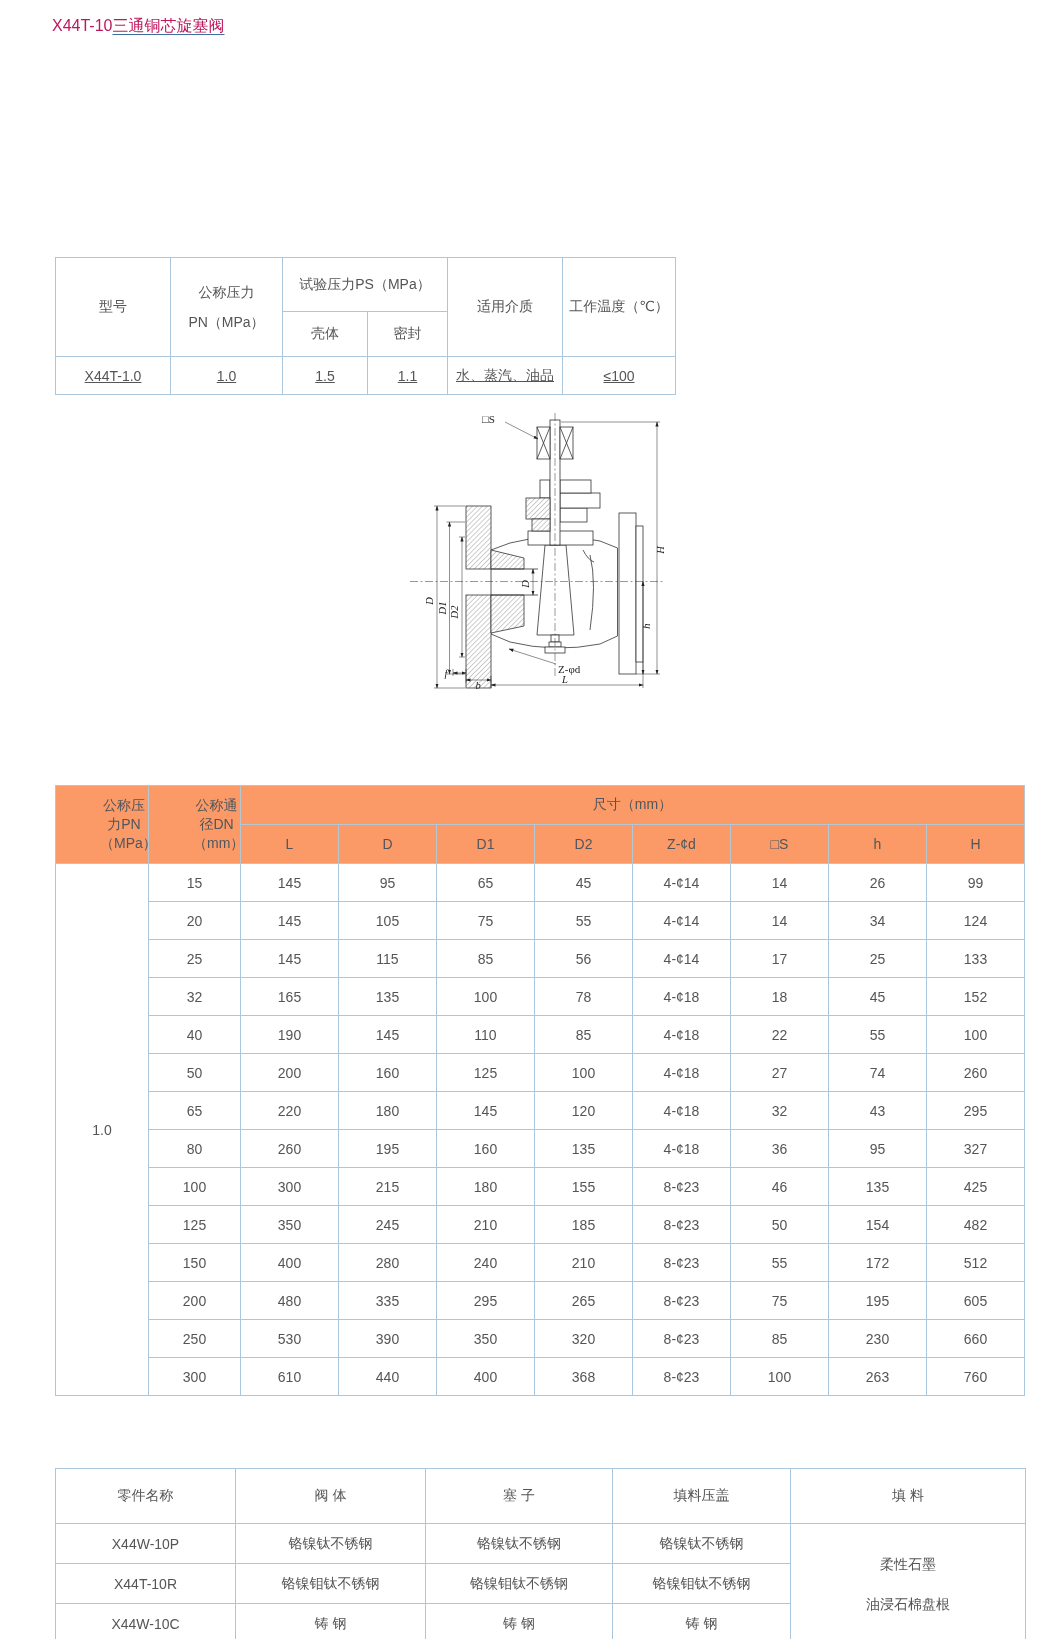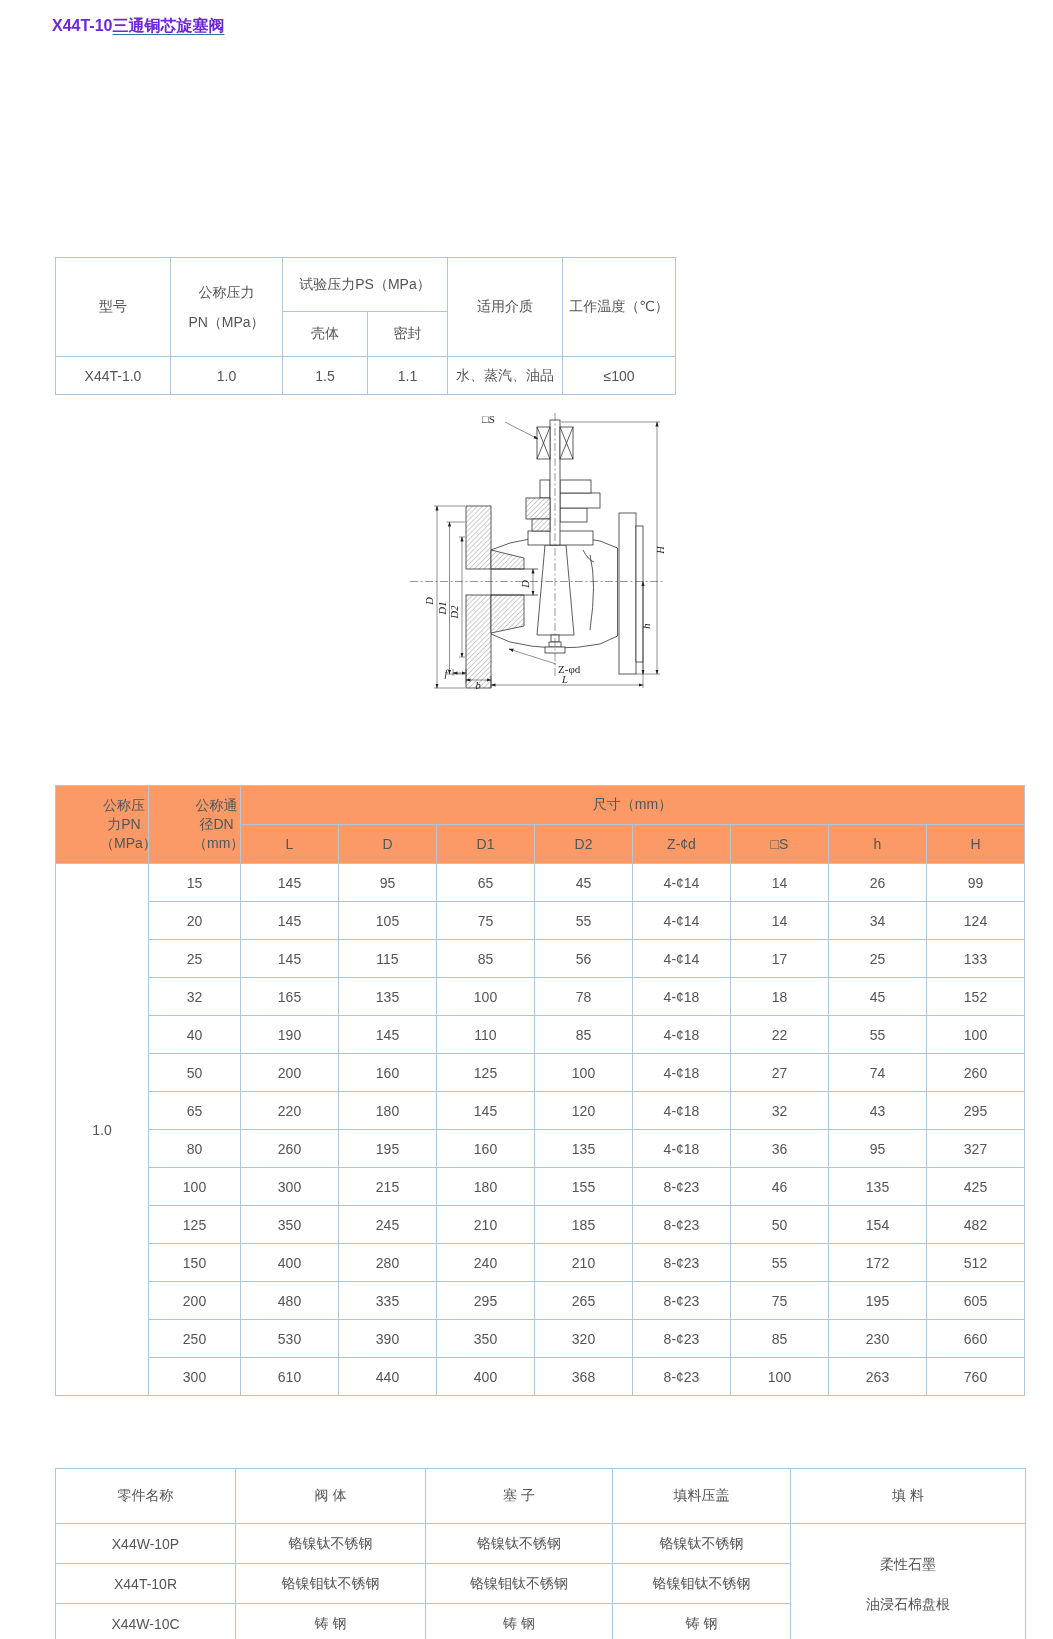--- a/index.html
+++ b/index.html
@@ -1,34 +1,34 @@
 <!DOCTYPE html>
 <html><head>
 <meta charset="utf-8">
 <style>
   * { margin:0; padding:0; box-sizing:border-box; }
   html,body { background:#ffffff; }
   body { font-family:"Liberation Sans","DejaVu Sans",sans-serif; color:#555; }
   .page { position:relative; width:1053px; height:1639px; background:#fff; overflow:hidden; }
 
-  .title { position:absolute; left:52px; top:16px; font-size:16px; font-weight:bold; color:#6d28d9; white-space:nowrap; }
+  .title { position:absolute; left:52px; top:16px; font-size:16px; font-weight:normal; color:#be185d; white-space:nowrap; }
   .title-name { text-decoration:underline; text-decoration-color:#3d6f9e; text-underline-offset:3px; cursor:pointer; }
 
   .intro { position:absolute; left:52px; top:126px; width:940px; font-size:15px; line-height:41px; color:#4a4a4a; letter-spacing:0.5px; }
   .intro b { color:#3f3f3f; }
 
   table { border-collapse:collapse; text-align:center; color:#555; }
   th { font-weight:normal; }
 
   
   .spec-table { position:absolute; left:55px; top:257px; font-size:14px; }
   .spec-table th, .spec-table td { border:1px solid #aac7dd; background:#fff; padding:0 6px; }
   .spec-table .r1 th { height:54px; }
   .spec-table .r2 th { height:45px; }
-  .spec-table .r3 td { height:38px; }
+  .spec-table .r3 td { height:38px;text-decoration:underline; }
   .spec-table .two-line div { line-height:30px; }
 
   
   .dim-table { position:absolute; left:55px; top:785px; width:970px; table-layout:fixed; font-size:14px; }
   .dim-table th { background:#fb9a67; color:#50565c; border:1px solid #b6c6d2; height:39px; }
   .dim-table thead .two-line div { line-height:19px;padding-left:44px; }
   .dim-table td { border:1px solid #aac7dd; height:38px; background:#fff; }
 
   
   .mat-table { position:absolute; left:55px; top:1468px; width:970px; table-layout:fixed; font-size:14px; }

